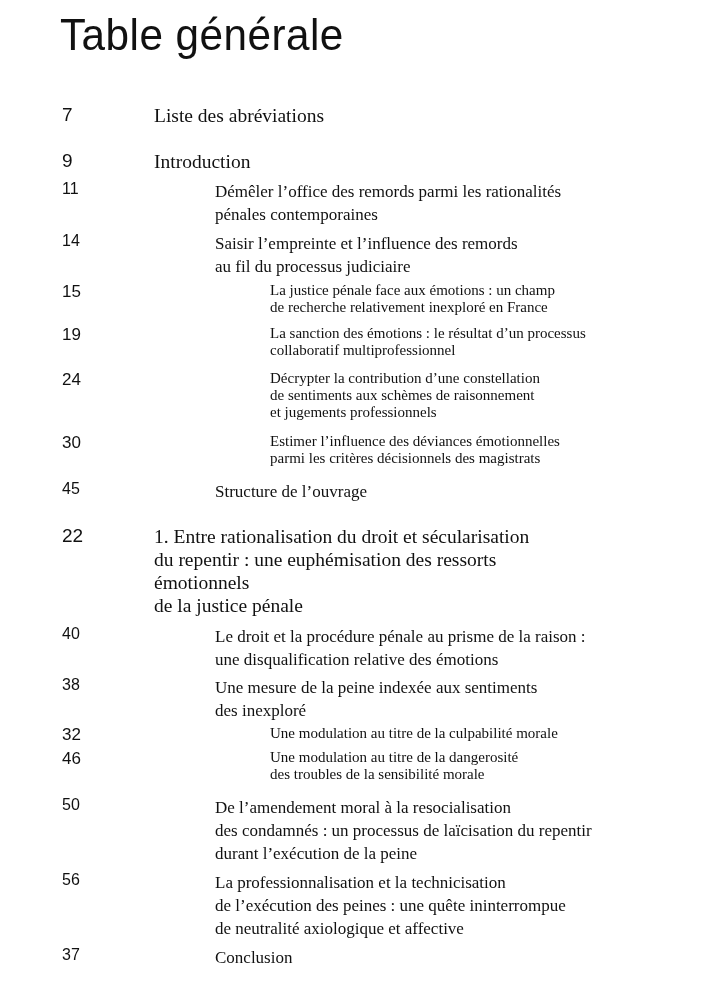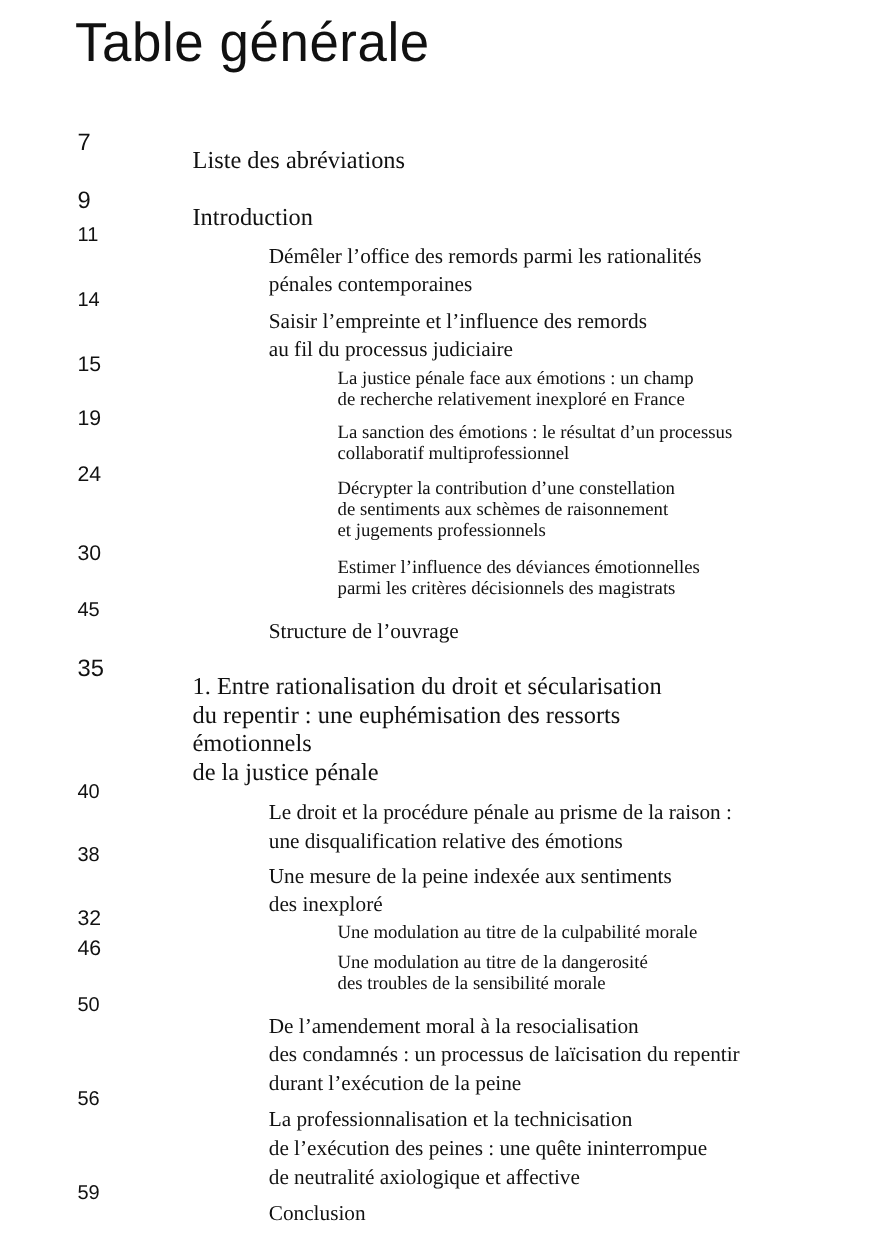--- a/index.html
+++ b/index.html
@@ -12,21 +12,20 @@
   }
   .entry { position: absolute; left: 0; width: 715px; }
   .num {
     position: absolute; left: 62px; top: 0;
     font-family: "Liberation Sans", sans-serif;
   }
   .txt {
     position: absolute; top: 0;
     font-family: "Liberation Serif", serif;
     white-space: pre-line;
-    margin-top: 13px;
   }
   .l0 .num { font-size: 19px; }
   .l0 .txt { left: 154px; font-size: 19.5px; line-height: 23px; }
   .l1 .num { font-size: 16px; }
   .l1 .txt { left: 215px; font-size: 17px; line-height: 23px; }
   .l2 .num { font-size: 17px; }
   .l2 .txt { left: 270px; font-size: 15px; line-height: 17px; }
 </style>
 </head>
 <body>
@@ -71,21 +70,21 @@
   <div class="entry l2" style="top:433px">
     <span class="num">30</span>
     <span class="txt">Estimer l’influence des déviances émotionnelles
 parmi les critères décisionnels des magistrats</span>
   </div>
   <div class="entry l1" style="top:480px">
     <span class="num">45</span>
     <span class="txt">Structure de l’ouvrage</span>
   </div>
   <div class="entry l0" style="top:525px">
-    <span class="num">35</span>
+    <span class="num">22</span>
     <span class="txt">1.  Entre rationalisation du droit et sécularisation
 du repentir : une euphémisation des ressorts
 émotionnels
 de la justice pénale</span>
   </div>
   <div class="entry l1" style="top:625px">
     <span class="num">40</span>
     <span class="txt">Le droit et la procédure pénale au prisme de la raison :
 une disqualification relative des émotions</span>
   </div>
@@ -109,16 +108,16 @@
 des condamnés : un processus de laïcisation du repentir
 durant l’exécution de la peine</span>
   </div>
   <div class="entry l1" style="top:871px">
     <span class="num">56</span>
     <span class="txt">La professionnalisation et la technicisation
 de l’exécution des peines : une quête ininterrompue
 de neutralité axiologique et affective</span>
   </div>
   <div class="entry l1" style="top:946px">
-    <span class="num">59</span>
+    <span class="num">37</span>
     <span class="txt">Conclusion</span>
   </div>
 </div>
 
 </body></html>

